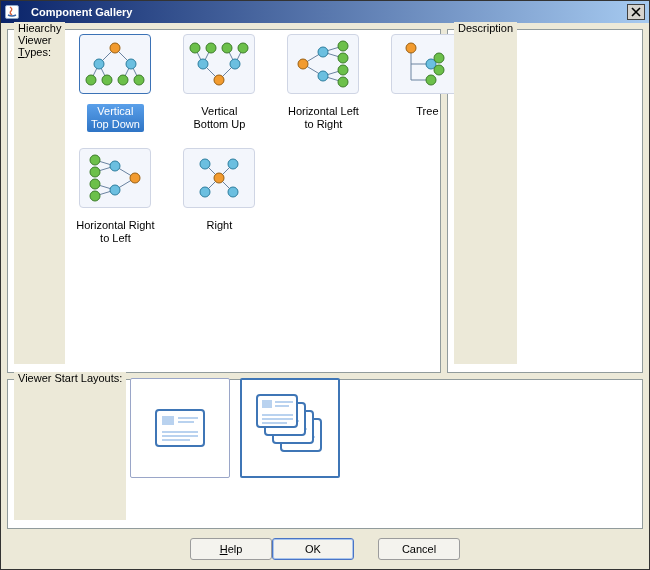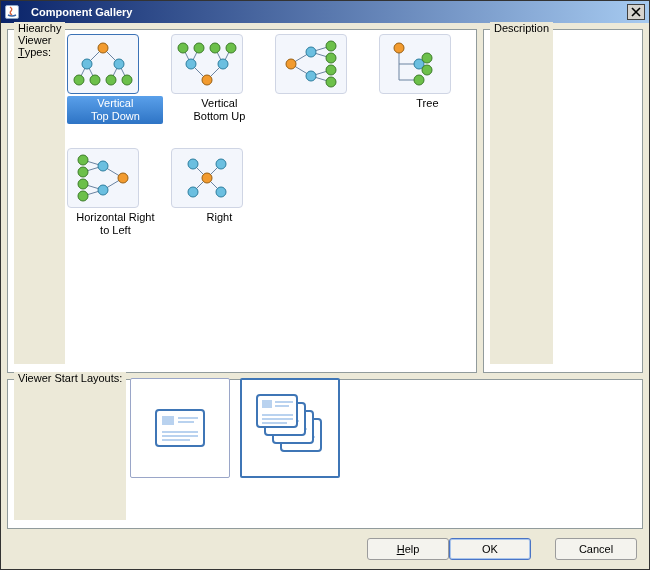--- a/index.html
+++ b/index.html
@@ -24,32 +24,32 @@
 .titlebar-left{display:flex;align-items:center;gap:12px}
 .titlebar-title{color:#fff;font-weight:bold;font-size:11px}
 .java-icon{width:14px;height:14px;display:flex;align-items:center;justify-content:center;background:#fff;border-radius:2px;border:1px solid #8fa7c9}
 .close-btn{width:18px;height:16px;background:#d6d3ce;border:1px solid #404040;display:flex;align-items:center;justify-content:center;cursor:default}
 .content{flex:1;padding:6px;display:flex;flex-direction:column;gap:6px}
 .row1{flex:1;display:flex;gap:6px;min-height:0}
 .panel{border:1px solid var(--border);background:var(--panel-bg);display:flex;flex-direction:row}
 .panel-label{position:relative;top:-8px;left:6px;background:var(--win-bg);padding:0 4px;width:max-content;color:#000}
 .types-panel{flex:1;min-width:0;position:relative}
 .types-panel .grid{padding:4px 8px 8px 8px;display:grid;grid-template-columns:repeat(4,96px);grid-auto-rows:110px;gap:4px 8px}
-.type-item{display:flex;flex-direction:column;gap:2px;cursor:default}
+.type-item{display:flex;flex-direction:column;align-items:center;gap:10px;cursor:default}
 .type-icon{width:72px;height:60px;border:1px solid #cfd5e4;background:var(--icon-bg);border-radius:4px;display:flex;align-items:center;justify-content:center}
 .type-label{text-align:center;padding:1px 4px;line-height:13px}
 .type-item.selected .type-label{background:linear-gradient(#5aa0ea,var(--sel-bg2));color:#fff;border-radius:2px}
 .type-item.selected .type-icon{border:1px solid #3b72b6}
-.desc-panel{width:160px}
+.desc-panel{width:196px}
 .desc-body{padding:2px 8px 8px 8px;line-height:14px;font-size:11px;margin-top:-4px}
 .quick-panel{height:150px}
 .quick-body{padding:4px 10px 10px 10px;display:flex;gap:10px;margin-top:-6px}
 .layout-item{width:100px;height:100px;border:1px solid #9aa6c8;border-radius:2px;background:#fff;display:flex;align-items:center;justify-content:center;cursor:default}
 .layout-item.selected{border:2px solid var(--blue)}
-.footer{height:28px;display:flex;align-items:center;justify-content:flex-end;padding:0 6px}
+.footer{height:28px;display:flex;align-items:center;justify-content:center;padding:0 6px}
 .btn{min-width:82px;height:22px;border:1px solid #9c9c9c;background:#f4f3ee;border-radius:3px;text-align:center;line-height:20px;cursor:default;padding:0 8px}
 .btn.default{border:1px solid #4a74c5;box-shadow:inset 0 0 0 1px #a9c5ec}
 .btn-group{display:flex;gap:24px}
 .help-underline{text-decoration:underline}
 svg{overflow:visible}
 </style>
 </head>
 <body>
 
 <div class="window">
@@ -134,20 +134,21 @@
                 <line x1="32" y1="38" x2="52" y2="44" stroke="#6a83a0"></line>
                 <circle cx="12" cy="26" r="5" fill="var(--orange)" stroke="#9a6013"></circle>
                 <circle cx="32" cy="14" r="5" fill="var(--cyan)" stroke="#2e7e9f"></circle>
                 <circle cx="32" cy="38" r="5" fill="var(--cyan)" stroke="#2e7e9f"></circle>
                 <circle cx="52" cy="8" r="5" fill="var(--green)" stroke="#3d7d2a"></circle>
                 <circle cx="52" cy="20" r="5" fill="var(--green)" stroke="#3d7d2a"></circle>
                 <circle cx="52" cy="32" r="5" fill="var(--green)" stroke="#3d7d2a"></circle>
                 <circle cx="52" cy="44" r="5" fill="var(--green)" stroke="#3d7d2a"></circle>
               </svg>
             </div>
+            <div class="type-label">Horizontal Left<br>to Right</div>
           </div>
 
           <div class="type-item">
             <div class="type-icon">
               <svg width="64" height="52" viewBox="0 0 64 52">
                 <path d="M16 10 V26 H36" stroke="#6a83a0" fill="none"></path>
                 <path d="M16 26 V42 H36" stroke="#6a83a0" fill="none"></path>
                 <line x1="36" y1="26" x2="44" y2="20" stroke="#6a83a0"></line>
                 <line x1="36" y1="26" x2="44" y2="32" stroke="#6a83a0"></line>
                 <circle cx="16" cy="10" r="5" fill="var(--orange)" stroke="#9a6013"></circle>

